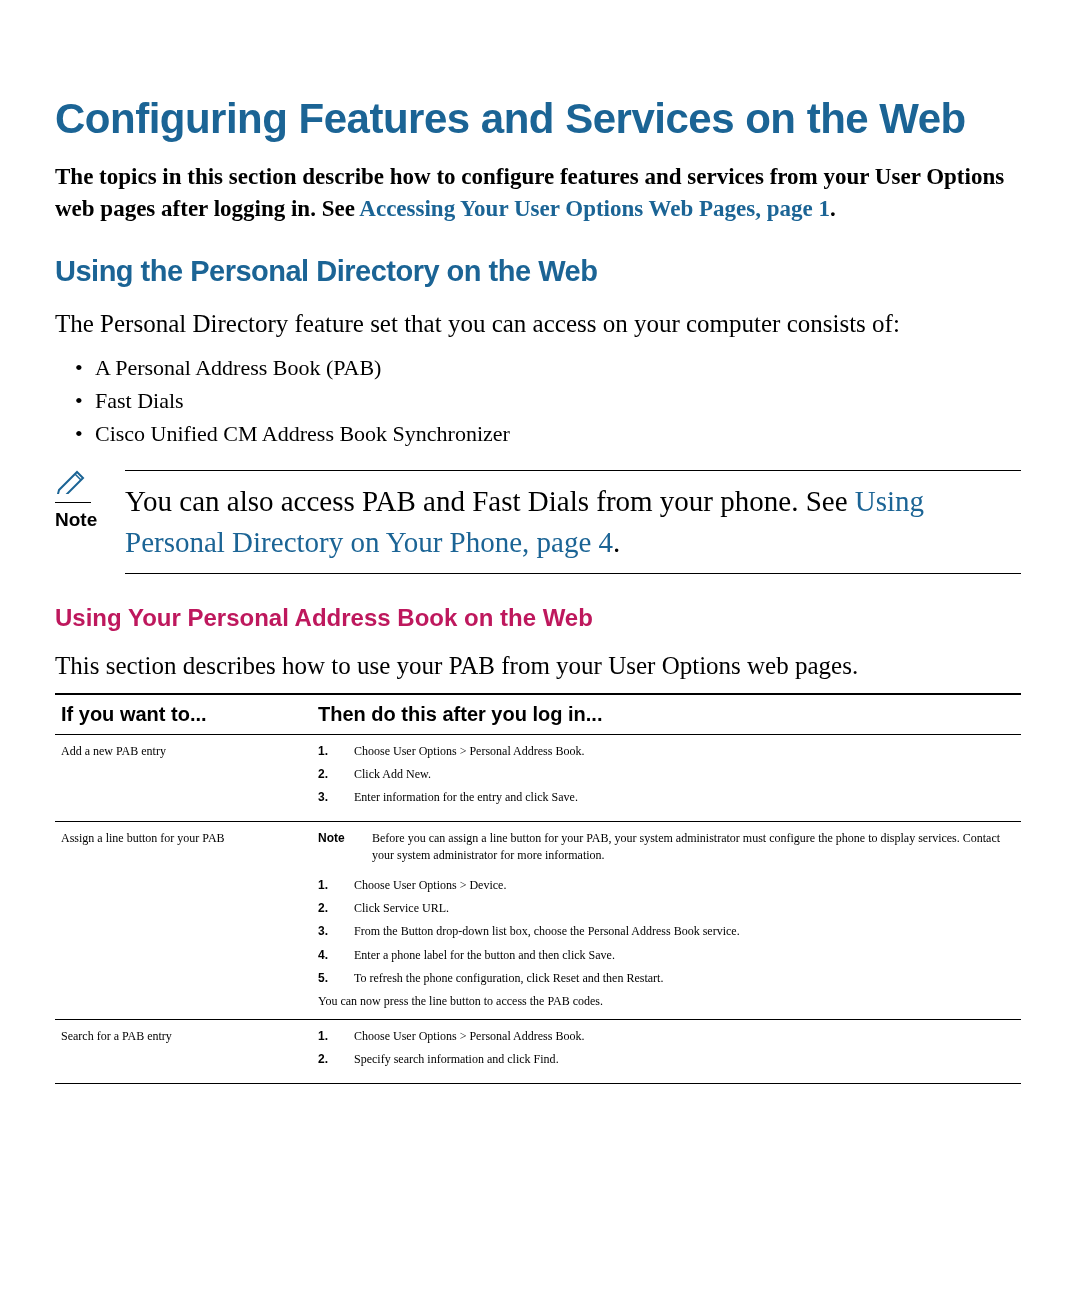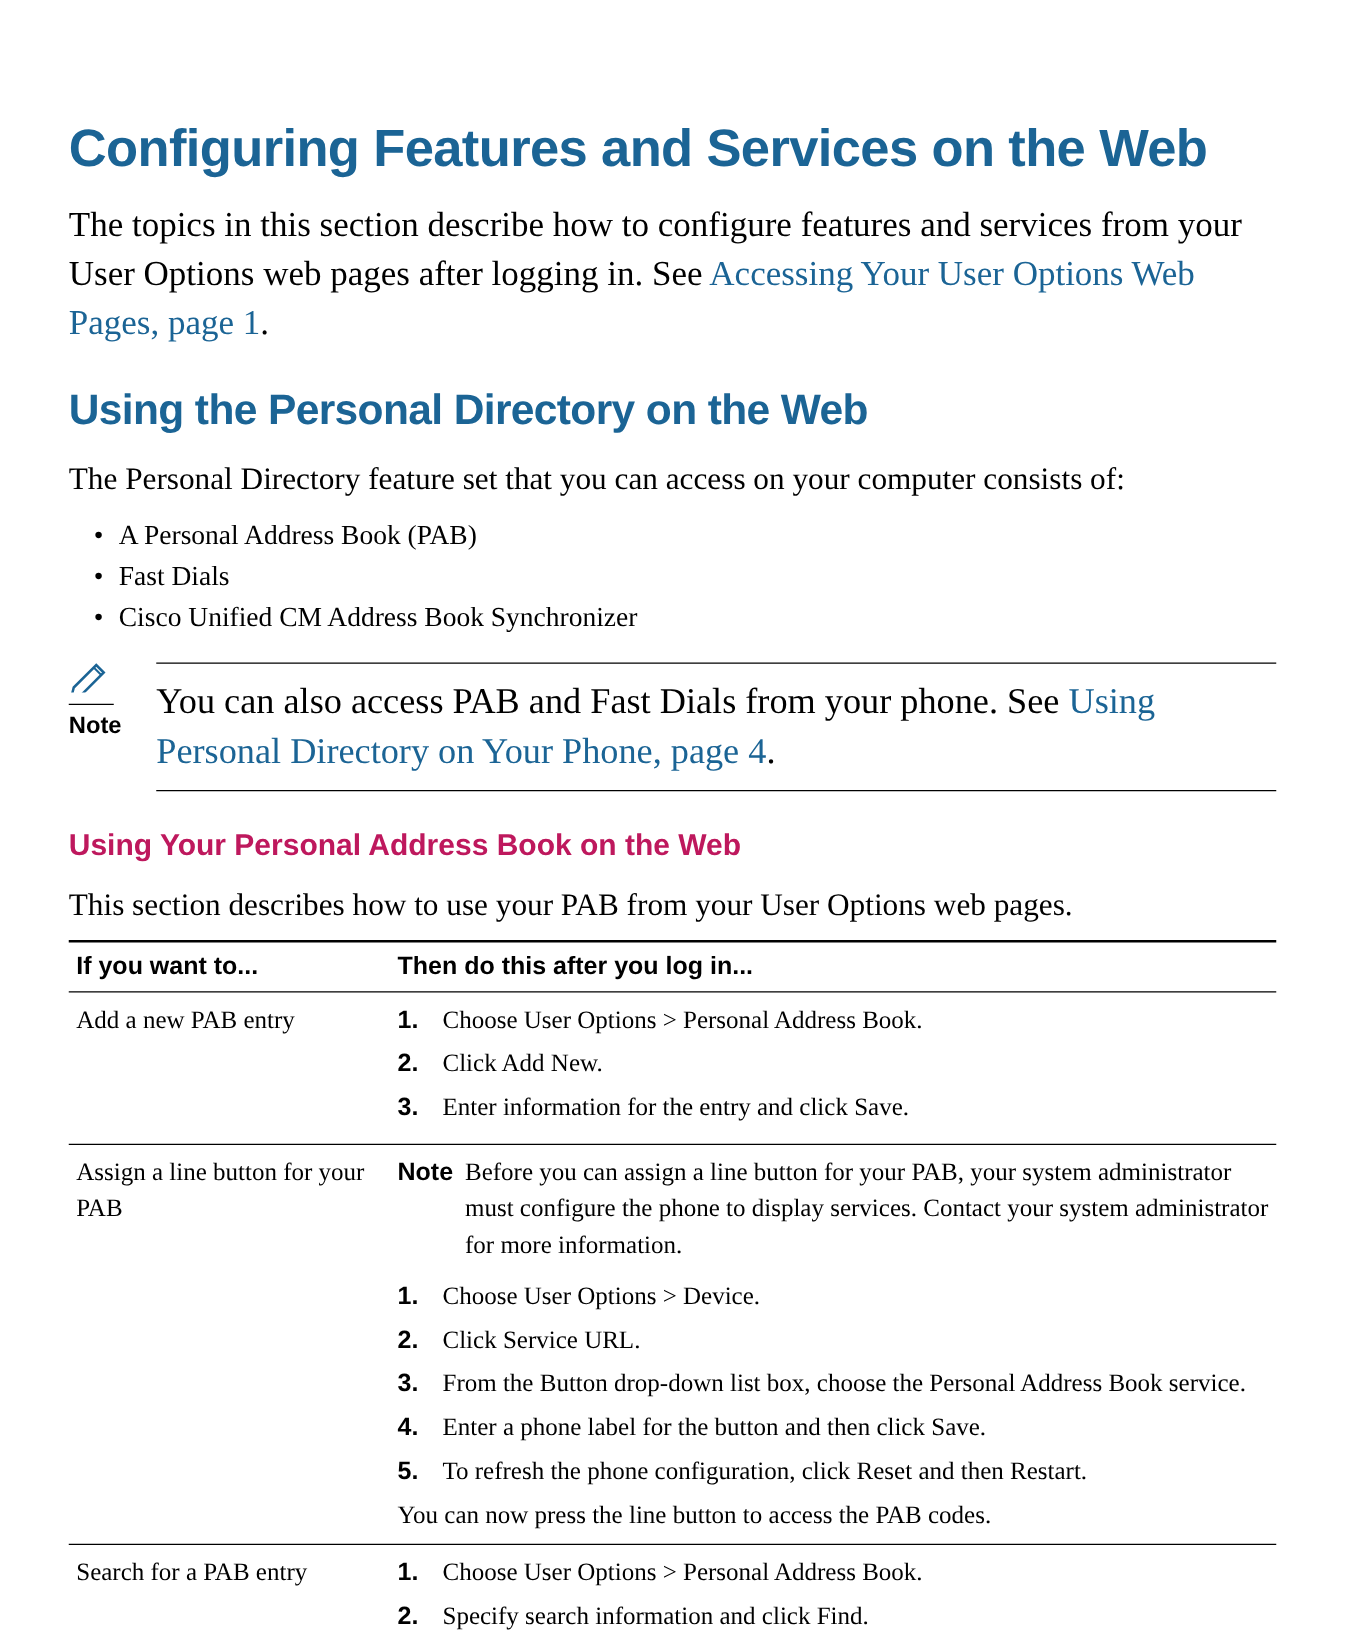--- a/index.html
+++ b/index.html
@@ -17,33 +17,34 @@
   h1 {
     font-family: 'Arial Narrow', Arial, sans-serif;
     font-stretch: condensed;
     font-weight: bold;
     font-size: 42px;
     color: #1b6495;
     margin: 0 0 18px 0;
     letter-spacing: -0.5px;
   }
   .intro {
-    font-size: 28px;
+    font-size: 23px;
     line-height: 1.4;
     margin: 0 0 20px 0;
+    font-weight: bold;
   }
   .link {
     color: #1b6495;
     cursor: pointer;
   }
   h2 {
     font-family: 'Arial Narrow', Arial, sans-serif;
     font-stretch: condensed;
     font-weight: bold;
-    font-size: 34px;
+    font-size: 29px;
     color: #1b6495;
     margin: 30px 0 18px 0;
     letter-spacing: -0.5px;
   }
   .body-text {
     font-size: 25px;
     line-height: 1.4;
     margin: 0 0 10px 0;
     font-family: Liberation Serif, serif;
   }
@@ -125,21 +126,21 @@
     text-align: left;
     padding: 8px 6px;
     border-top: 2px solid #000;
     border-bottom: 1px solid #000;
     vertical-align: top;
   }
   table.proc td {
     padding: 8px 6px;
     border-bottom: 1px solid #000;
     vertical-align: top;
-    font-size: 20px;
+    font-size: 12px;
     line-height: 1.45;
   }
   table.proc td.left {
     width: 245px;
   }
   ol.steps {
     list-style: none;
     padding: 0;
     margin: 0;
     counter-reset: step;

